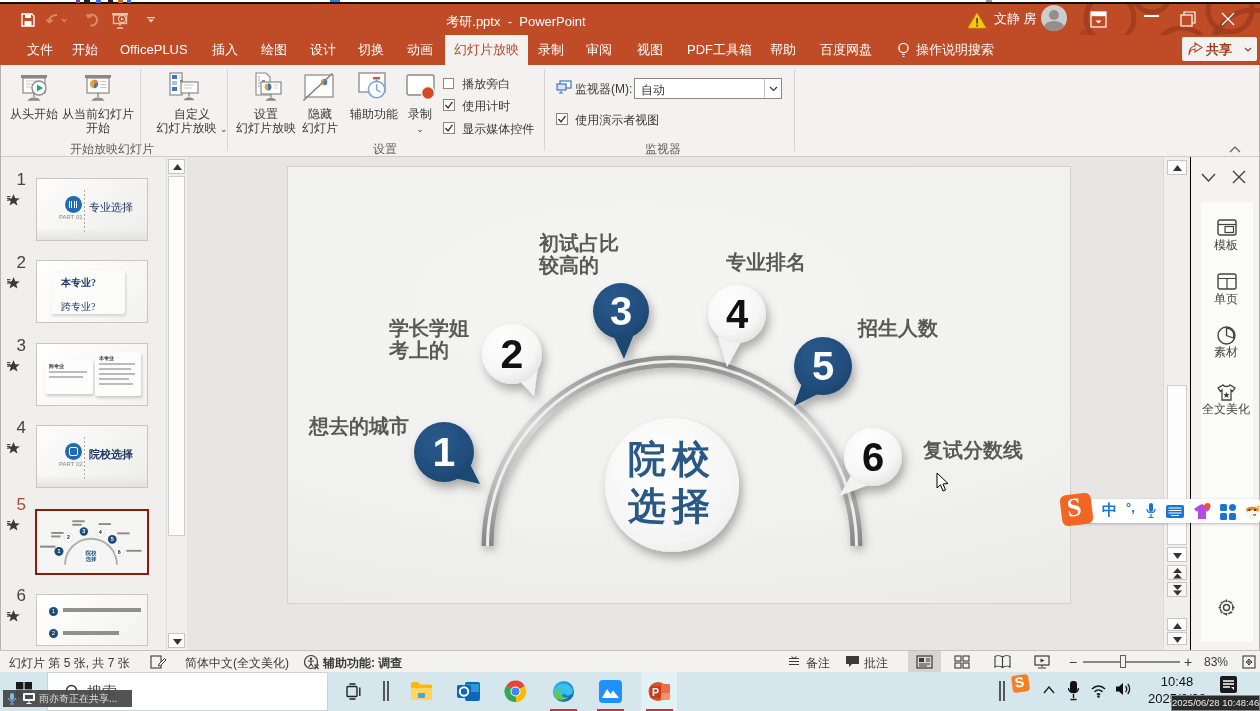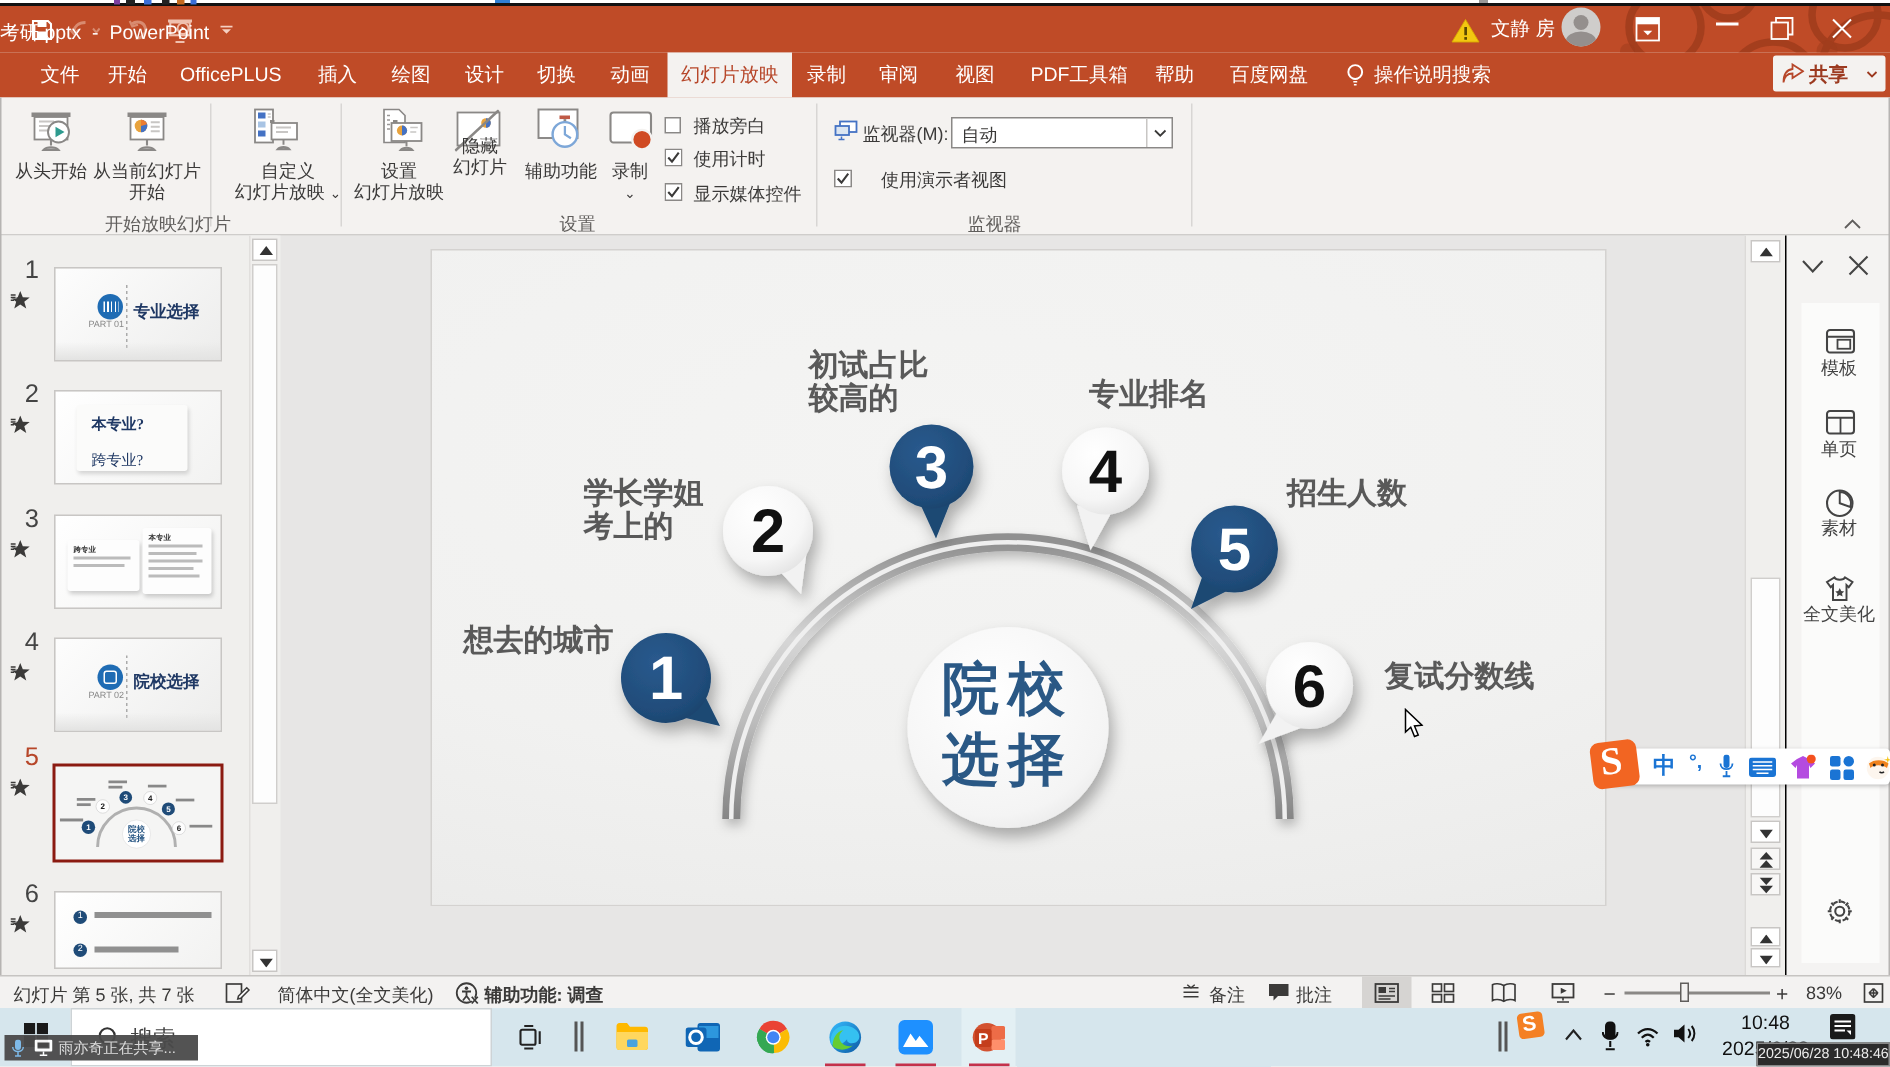--- a/index.html
+++ b/index.html
@@ -8,21 +8,21 @@
   .abs { position:absolute; }
   
   #sliver { left:0; top:0; width:1260px; height:4px; background:#fff; }
   #sliver .blackline { position:absolute; left:0; top:2px; width:1260px; height:2px; background:#111; }
   
   #titlebar { left:0; top:4px; width:1260px; height:31px; background:#bf4b27; overflow:hidden; }
   #tabrow  { left:0; top:35px; width:1260px; height:30px; background:#bf4b27; overflow:visible; }
   .tab { position:absolute; top:0; height:30px; line-height:30px; color:#fff; font-size:13px; }
   #tabsel { position:absolute; left:445px; top:0; width:83px; height:30px; background:#f4f2f0; color:#b7472a; text-align:center; line-height:30px; font-size:13px; }
   .qat { position:absolute; top:0; color:#fff; }
-  #title-center { position:absolute; left:0; width:1032px; top:9px; text-align:left; color:#fff; font-size:13px; }
+  #title-center { position:absolute; left:0; width:1032px; top:9px; text-align:center; color:#fff; font-size:13px; }
   
   #ribbon { left:0; top:65px; width:1260px; height:92px; background:#f4f2f0; border-bottom:1px solid #cfcdcb; }
   .rsep { position:absolute; top:4px; width:1px; height:82px; background:#d8d6d4; }
   .rlabel { position:absolute; top:76px; font-size:12px; color:#605e5c; text-align:center; }
   .rtext { position:absolute; font-size:12px; color:#3b3a39; text-align:center; line-height:14px; }
   .cbrow { position:absolute; font-size:12px; color:#3b3a39; }
   
   #leftpanel { left:0; top:157px; width:187px; height:493px; background:#f0efed; }
   .thumb { position:absolute; left:36px; width:112px; height:63px; background:#fdfdfd; border:1px solid #c8c6c4; overflow:hidden; }
   .tnum { position:absolute; left:8px; width:18px; text-align:right; font-size:17px; color:#444; }
@@ -203,21 +203,21 @@
       <path d="M21.5 13 h5 M21.5 16 h4" stroke="#c8c6c4" stroke-width="1.1"></path>
       <path d="M19 22 v3.5 M15 28 c1.6-2 6.4-2 8 0 z" stroke="#8a8886" stroke-width="1.3" fill="#b8b6b4"></path>
     </svg>
     <div class="rtext" style="left:235px;top:42px;width:62px;">设置<br>幻灯片放映</div>
     <svg style="position:absolute;left:303px;top:8px;" width="32" height="30" viewBox="0 0 32 30">
       <rect x="2" y="2" width="28" height="22" fill="#fff" stroke="#8a8886" stroke-width="1.2"></rect>
       <circle cx="21" cy="9" r="3.2" fill="#e8a33d"></circle>
       <path d="M21 5.8 a3.2 3.2 0 0 1 0 6.4 z" fill="#4472c4"></path>
       <path d="M0.5 27.5 L29.5 0.5" stroke="#8a8886" stroke-width="1.6"></path>
     </svg>
-    <div class="rtext" style="left:290px;top:25px;width:60px;">隐藏<br>幻灯片</div>
+    <div class="rtext" style="left:290px;top:42px;width:60px;">隐藏<br>幻灯片</div>
     <svg style="position:absolute;left:358px;top:7px;" width="34" height="32" viewBox="0 0 34 32">
       <rect x="1" y="1" width="26" height="19" fill="#fff" stroke="#8a8886" stroke-width="1.3"></rect>
       <rect x="15" y="5" width="7" height="2.4" fill="#c05a46"></rect>
       <rect x="17.7" y="7.4" width="1.8" height="2.2" fill="#8a8886"></rect>
       <circle cx="18.6" cy="17.6" r="8.2" fill="#fff" stroke="#7da7d8" stroke-width="1.6"></circle>
       <path d="M18.6 12 v5.6 l4 2.6" stroke="#7da7d8" stroke-width="1.5" fill="none"></path>
     </svg>
     <div class="rtext" style="left:344px;top:42px;width:60px;">辅助功能</div>
     <svg style="position:absolute;left:406px;top:7px;" width="30" height="30" viewBox="0 0 30 30">
       <rect x="1" y="3" width="27" height="20" rx="2" fill="#fff" stroke="#8a8886" stroke-width="1.4"></rect>
@@ -257,21 +257,21 @@
         <svg style="position:absolute;left:4px;top:7px;" width="9" height="6" viewBox="0 0 9 6">
             <path d="M1 1 l3.5 3.5 L8 1" fill="none" stroke="#3b3a39" stroke-width="1.2"></path>
           </svg>
       </div>
     </div>
     <div class="cbrow" style="left:556px;top:47px;">
       <svg width="12" height="12" viewBox="0 0 12 12" style="vertical-align:-1px;">
           <rect x=".5" y=".5" width="11" height="11" fill="#fff" stroke="#8a8886"></rect>
           <path d="M2.5 6 l2.5 2.8 L9.5 2.8" fill="none" stroke="#3b3a39" stroke-width="1.4"></path>
         </svg>
-      <span style="margin-left:16px;">使用演示者视图</span>
+      <span style="margin-left:4px;">使用演示者视图</span>
     </div>
     <div class="rlabel" style="left:633px;width:60px;">监视器</div>
     <div class="rsep" style="left:794px;"></div>
     <svg style="position:absolute;left:1229px;top:81px;" width="12" height="7" viewBox="0 0 12 7">
         <path d="M1 6 L6 1 L11 6" fill="none" stroke="#605e5c" stroke-width="1.2"></path>
       </svg>
   </div>
   <div class="abs" id="leftpanel">
 
     <div class="tnum" style="top:13px;">1</div>
@@ -309,21 +309,21 @@
         <path d="M6.5 0 L8.2 4.2 L12.8 4.4 L9.2 7.2 L10.5 11.6 L6.5 9 L2.5 11.6 L3.8 7.2 L0.2 4.4 L4.8 4.2 Z" fill="#3b3a39"></path>
         <rect x="0" y="3" width="4" height="2" fill="#f0efed"></rect>
         <path d="M0 2.6 h3.4 M0 4.4 h3.4 M0 6.2 h2.4" stroke="#3b3a39" stroke-width="1"></path>
       </svg>
 
     <div class="thumb" style="top:21px;background:linear-gradient(135deg,#fdfdfd,#ededec);">
       <div style="position:absolute;left:28px;top:17px;width:17px;height:17px;border-radius:50%;background:#1f6cb4;"></div>
       <div style="position:absolute;left:31.5px;top:22px;width:10px;height:7px;background:repeating-linear-gradient(90deg,#fff 0 1px,#1f6cb4 1px 2.5px);"></div>
       <div style="position:absolute;left:22px;top:35px;font-size:6px;color:#888;">PART 01</div>
       <div style="position:absolute;left:46.5px;top:11px;width:1px;height:42px;background:repeating-linear-gradient(#aaa 0 2px,transparent 2px 4px);"></div>
-      <div style="position:absolute;left:52px;top:21px;font-size:11px;font-weight:bold;color:#1f3864;font-family:'Liberation Serif',serif;">专业选择</div>
+      <div style="position:absolute;left:52px;top:21px;font-size:11px;font-weight:normal;color:#1f3864;font-family:'Liberation Serif',serif;">专业选择</div>
       <div style="position:absolute;left:0;bottom:0;width:112px;height:12px;background:linear-gradient(to bottom,transparent,#e3e3e2);"></div>
     </div>
 
     <div class="thumb" style="top:103px;background:linear-gradient(135deg,#ffffff,#f2f2f1);">
       <div style="position:absolute;left:14px;top:9px;width:74px;height:44px;background:#fbfbfa;box-shadow:1px 2px 3px rgba(0,0,0,.15);border-radius:2px;"></div>
       <div style="position:absolute;left:24px;top:15px;font-size:10px;font-weight:bold;color:#1f3864;font-family:'Liberation Serif',serif;">本专业?</div>
       <div style="position:absolute;left:24px;top:15px;font-size:10px;font-weight:normal;color:#1f3864;font-family:'Liberation Serif',serif;margin-top:24px;">跨专业?</div>
     </div>
 
     <div class="thumb" style="top:186px;background:linear-gradient(135deg,#ffffff,#f2f2f1);">

